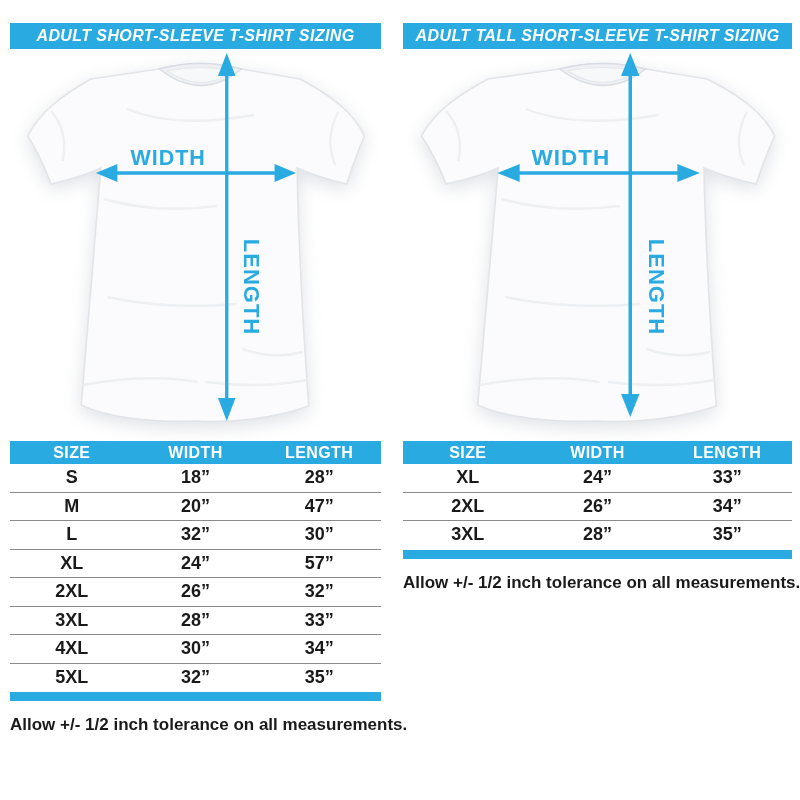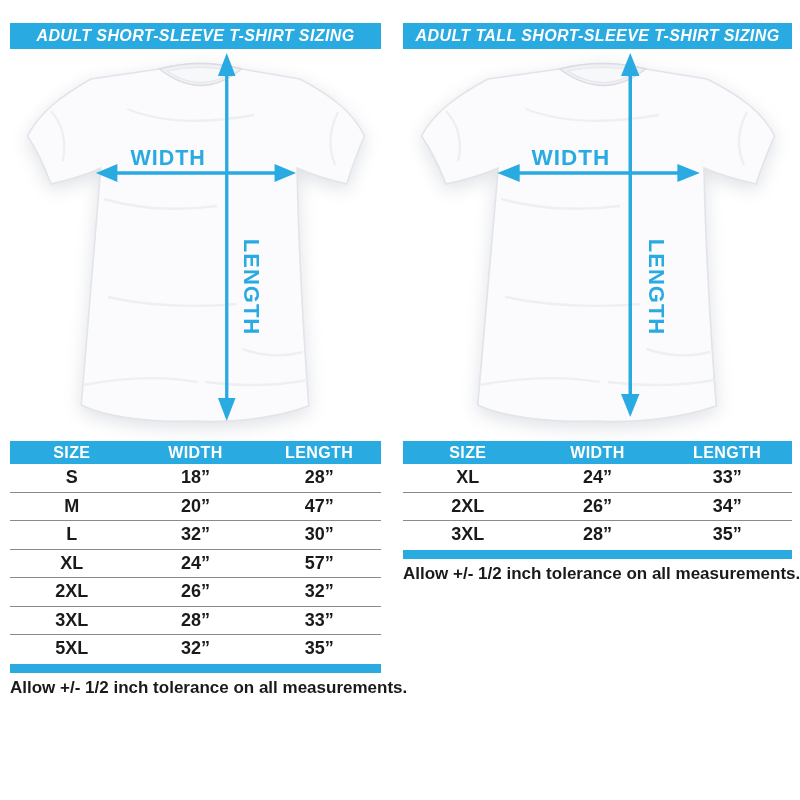--- a/index.html
+++ b/index.html
@@ -24,21 +24,21 @@
   table.size-table th{
     background:#29abe2;color:#ffffff;font-weight:bold;font-size:16px;
     height:23px;text-align:center;letter-spacing:.4px;padding:0;
   }
   table.size-table td{
     height:27.5px;text-align:center;font-weight:bold;font-size:18px;color:#1a1a1a;
     border-bottom:1.5px solid #8a8a8a;padding:0;
   }
   table.size-table tr:last-child td{border-bottom:none;}
   .bottom-bar{height:9px;background:#29abe2;margin-top:1px;}
-  .note{margin-top:5px;font-weight:bold;font-size:17px;color:#1a1a1a;white-space:nowrap;}
+  .note{margin-top:14px;font-weight:bold;font-size:17px;color:#1a1a1a;white-space:nowrap;}
   .arrow-text{font-family:"Liberation Sans", sans-serif;font-weight:bold;letter-spacing:1px;}
 </style>
 </head>
 <body>
 
 <div class="page">
 
   <div class="panel panel-left">
     <div class="panel-title">ADULT SHORT-SLEEVE T-SHIRT SIZING</div>
 
@@ -110,20 +110,25 @@
           </tr>
         <tr>
             <td>2XL</td>
             <td>26”</td>
             <td>32”</td>
           </tr>
         <tr>
             <td>3XL</td>
             <td>28”</td>
             <td>33”</td>
+          </tr>
+        <tr>
+            <td>4XL</td>
+            <td>30”</td>
+            <td>34”</td>
           </tr>
         <tr>
             <td>5XL</td>
             <td>32”</td>
             <td>35”</td>
           </tr>
       </tbody>
     </table>
     <div class="bottom-bar"></div>
     <div class="note">Allow +/- 1/2 inch tolerance on all measurements.</div>

